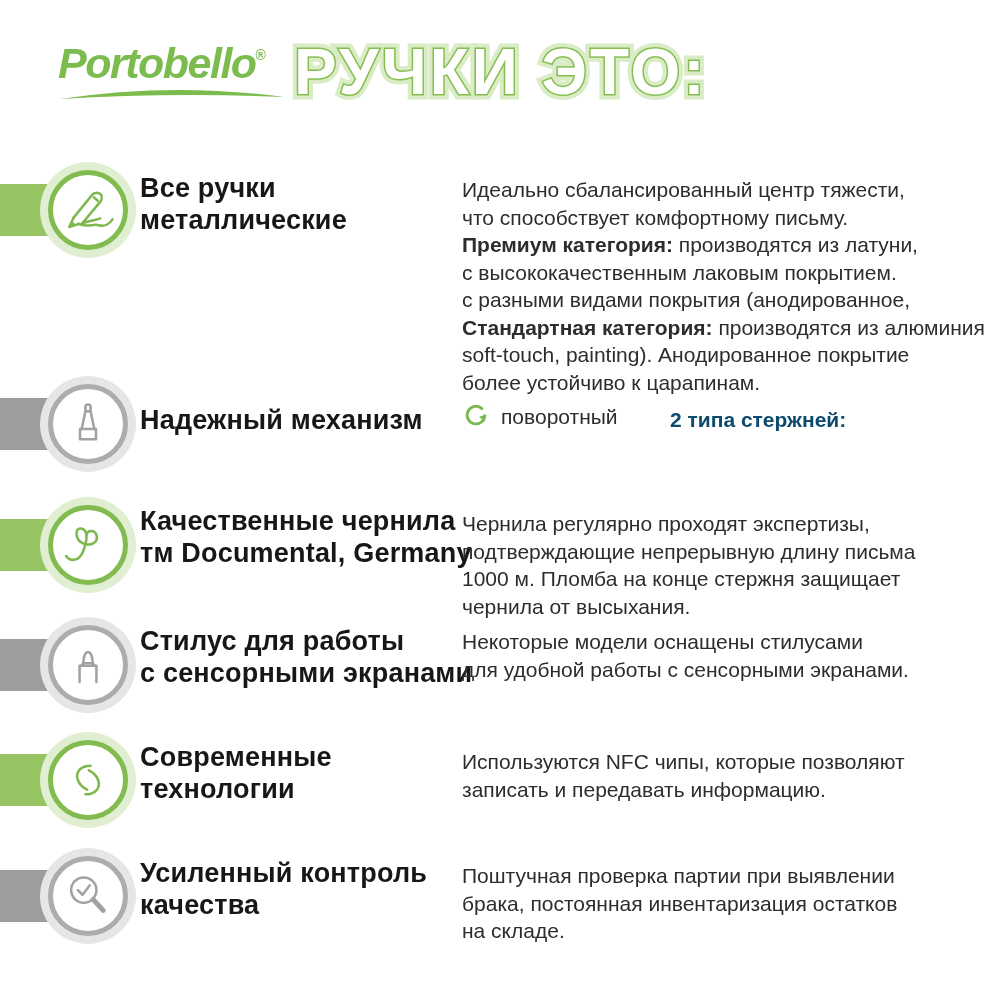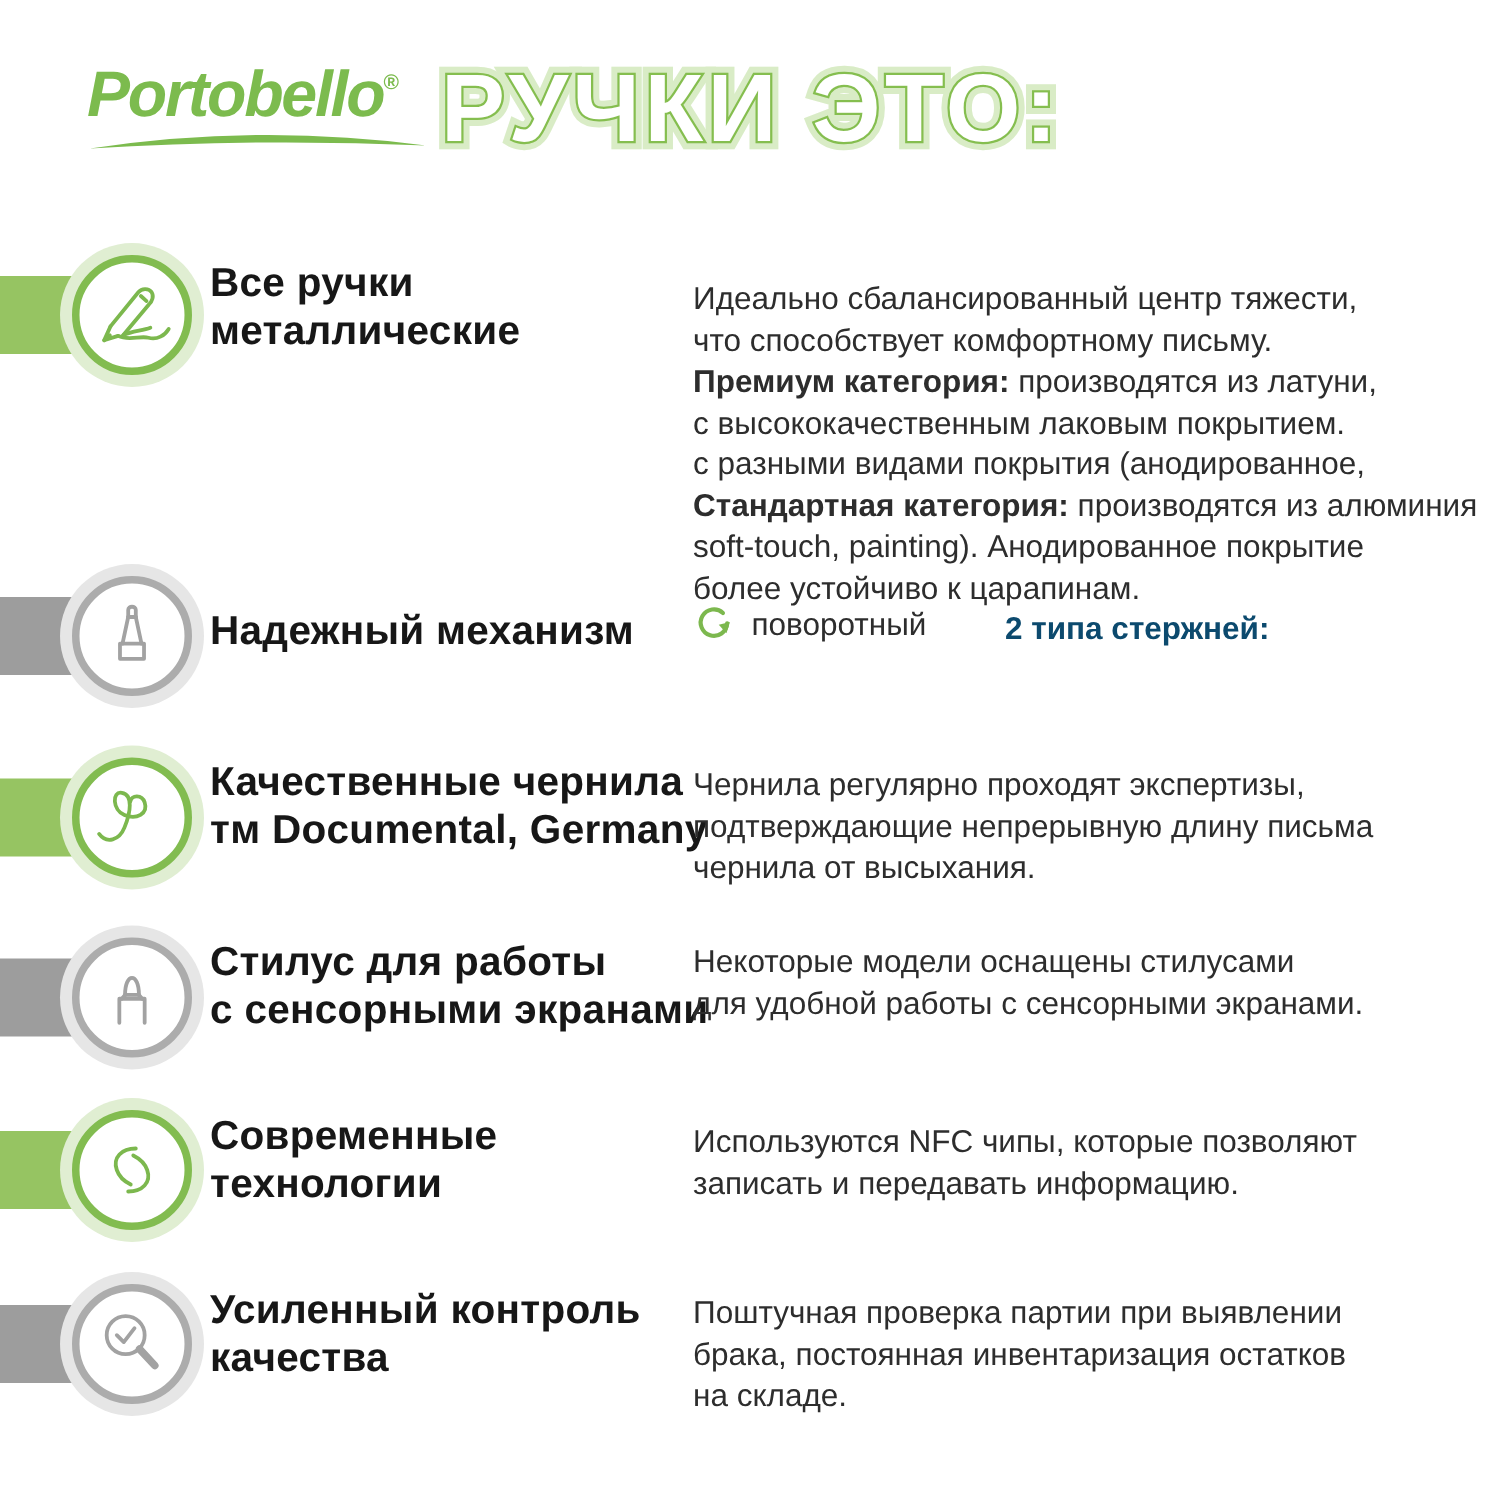--- a/index.html
+++ b/index.html
@@ -77,21 +77,21 @@
         <path d="M15 41 L10 52 L21 48.5"></path>
         <path d="M10 52 L14.5 48"></path>
         <path d="M39 17 L43.5 21"></path>
         <path d="M21 48.5 C30 53 38 48 45 50 C52 52 58 48 61 43"></path>
         <path d="M25 48 C32 44.5 40 44.5 46.5 42"></path>
       </svg>
     </div>
   </div>
   <div class="rtitle" style="top:172px">Все ручки
 металлические</div>
-  <div class="rdesc" style="top:186px">
+  <div class="rdesc" style="top:176px">
       <div class="tline"><span>Идеально сбалансированный центр тяжести,</span></div>
       <div class="tline"><span>что способствует комфортному письму.</span></div>
       <div class="tline"><span class="b">Премиум категория:</span><span> производятся из латуни,</span></div>
       <div class="tline"><span>с высококачественным лаковым покрытием.</span></div>
       <div class="tline"><span>с разными видами покрытия (анодированное,</span></div>
       <div class="tline"><span class="b">Стандартная категория:</span><span> производятся из алюминия</span></div>
       <div class="tline"><span>soft-touch, painting). Анодированное покрытие</span></div>
       <div class="tline"><span>более устойчиво к царапинам.</span></div>
     </div>
 
@@ -129,20 +129,21 @@
       <svg class="ic" width="54" height="54" viewBox="0 0 64 64">
         <path d="M6 45 C12 53 22 50 26 40 C31 28 33 14 24 12.5 C16 11 16.5 26 26 30 C35.5 34 45 29 42 20 C40 14 31.5 13.5 30.5 20"></path>
       </svg>
     </div>
   </div>
   <div class="rtitle" style="top:505px">Качественные чернила
 тм Documental, Germany</div>
   <div class="rdesc" style="top:510px">
       <div class="tline"><span>Чернила регулярно проходят экспертизы,</span></div>
       <div class="tline"><span>подтверждающие непрерывную длину письма</span></div>
+      <div class="tline"><span>1000 м. Пломба на конце стержня защищает</span></div>
       <div class="tline"><span>чернила от высыхания.</span></div>
     </div>
 
   <div class="icon-unit accent-gray" style="top:617px">
     <div class="bar"></div>
     <div class="halo"></div>
     <div class="disc">
       <svg class="ic" width="54" height="54" viewBox="0 0 64 64">
         <path d="M26.5 30 C26.5 12 37.5 12 37.5 30"></path>
         <path d="M26.5 30 H37.5"></path>

